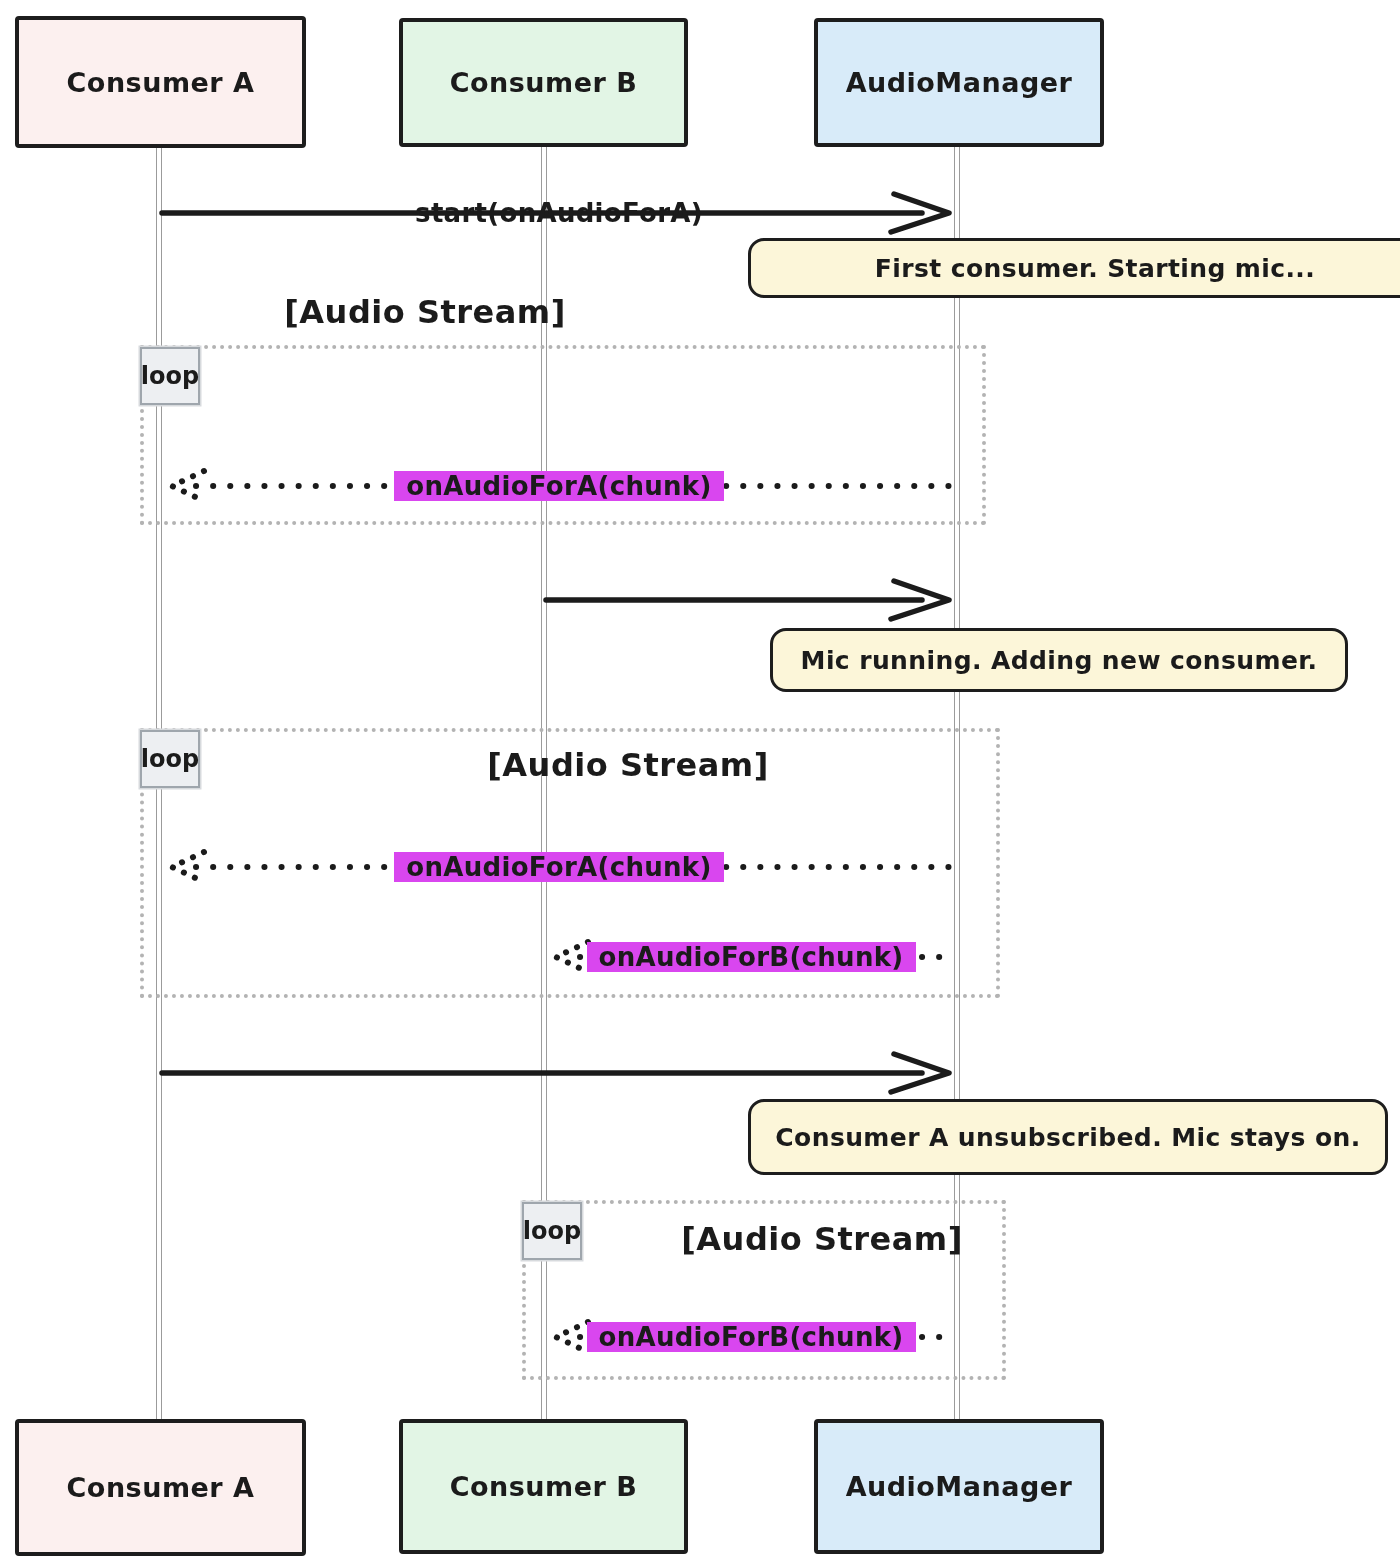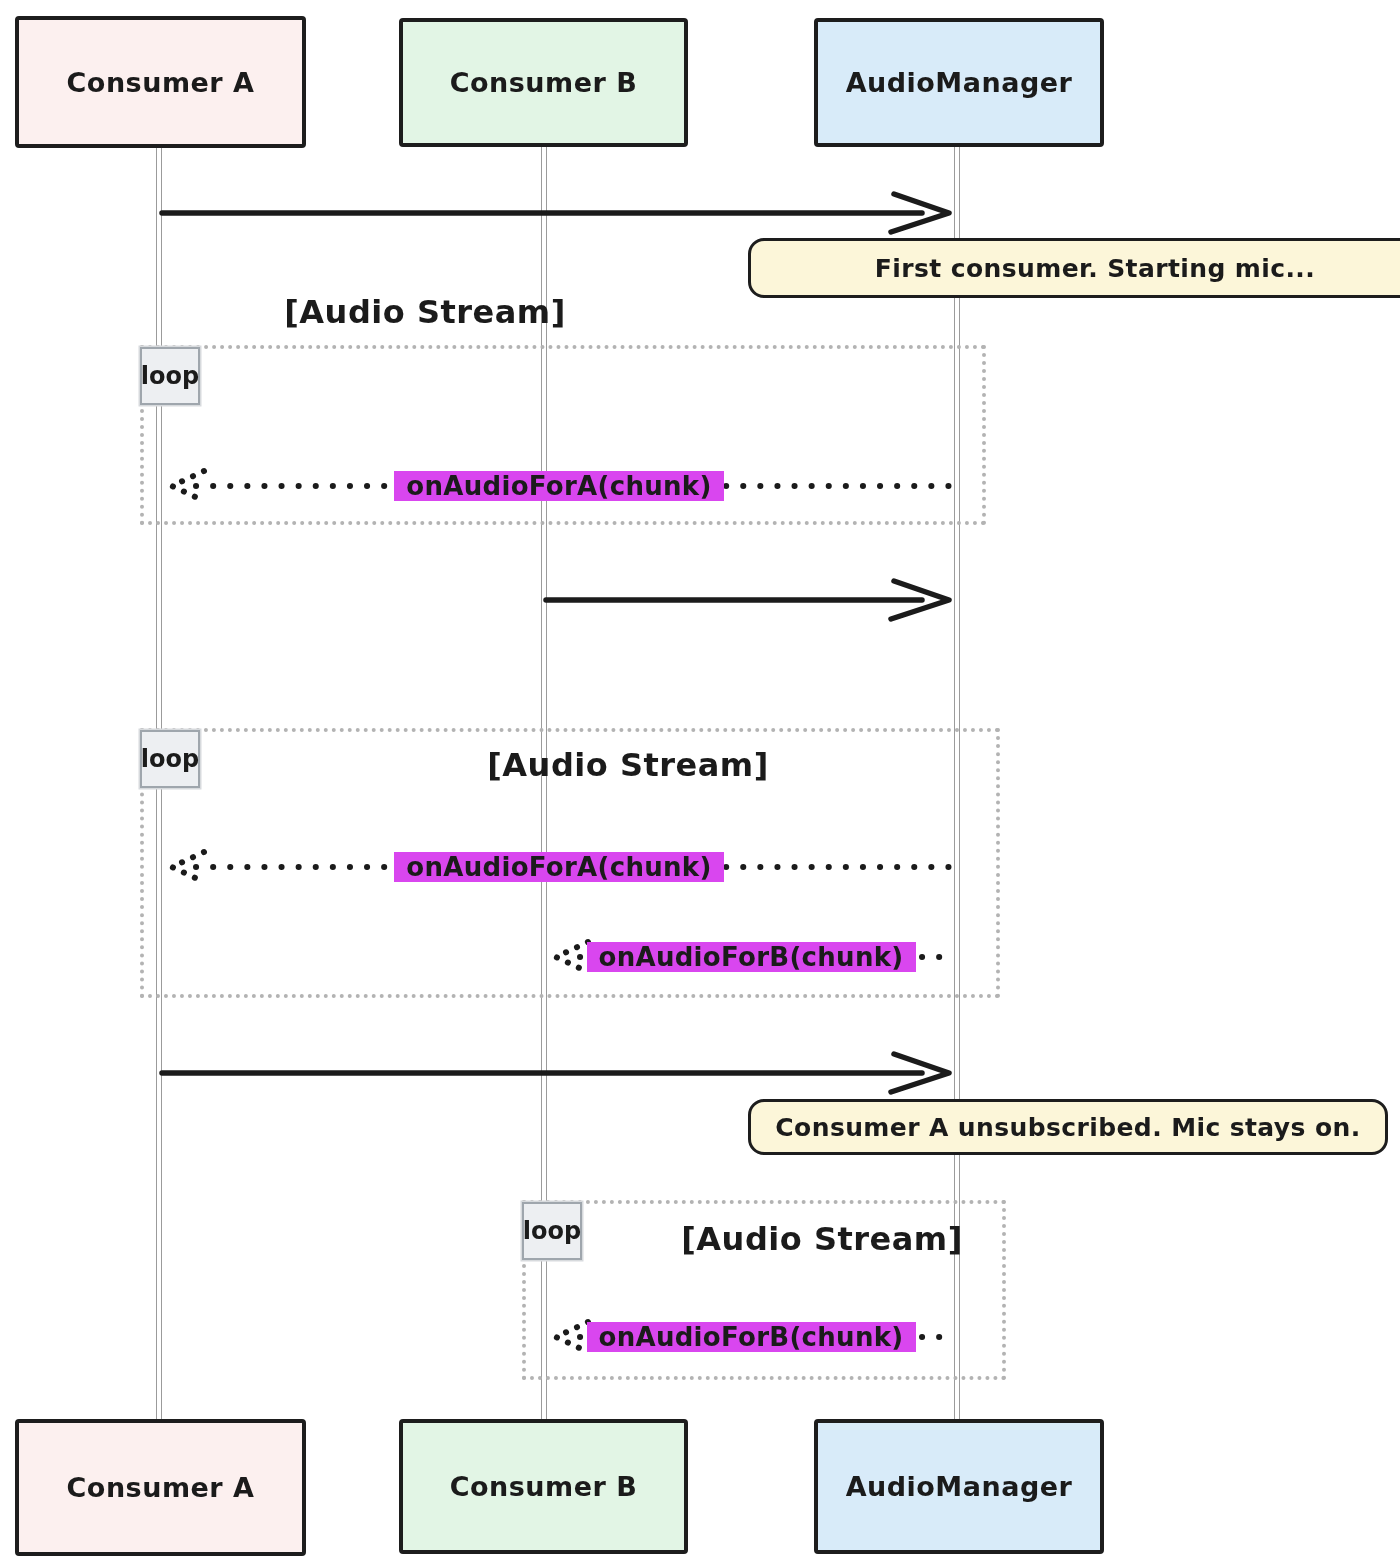--- a/index.html
+++ b/index.html
@@ -66,20 +66,23 @@
     <span>Consumer B</span>
   </div>
   <div class="participant p-blue" style="left:814px;top:18px;width:290px;height:129px;">
     <span>AudioManager</span>
   </div>
 
   <svg class="arrow-svg" style="left:160px;top:190px;" width="798" height="46">
     <line class="stroke" x1="2" y1="23" x2="762" y2="23" stroke-width="5.5"></line>
     <polyline class="stroke" points="734,4 789,23 731,42" stroke-width="5.5"></polyline>
   </svg>
+  <div class="msg-label" style="left:160px;top:196px;width:798px;">
+    <span>start(onAudioForA)</span>
+  </div>
 
   <div class="note" style="left:748px;top:238px;width:694px;height:60px;">
     <span>First consumer. Starting mic...</span>
   </div>
 
   <div class="loop-cond" style="left:265px;top:293px;width:320px;">
     <span>[Audio Stream]</span>
   </div>
   <div class="loop-frame" style="left:140px;top:345px;width:846px;height:180px;"></div>
   <div class="loop-label" style="left:140px;top:347px;">
@@ -92,20 +95,23 @@
   </svg>
   <div class="msg-label" style="left:160px;top:469px;width:798px;">
     <span class="bg">onAudioForA(chunk)</span>
   </div>
 
   <svg class="arrow-svg" style="left:544px;top:577px;" width="414" height="46">
     <line class="stroke" x1="2" y1="23" x2="378" y2="23" stroke-width="5.5"></line>
     <polyline class="stroke" points="350,4 405,23 347,42" stroke-width="5.5"></polyline>
   </svg>
 
+  <div class="note" style="left:770px;top:628px;width:578px;height:64px;">
+    <span>Mic running. Adding new consumer.</span>
+  </div>
 
   <div class="loop-frame" style="left:140px;top:728px;width:860px;height:270px;"></div>
   <div class="loop-label" style="left:140px;top:730px;">
     <span>loop</span>
   </div>
   <div class="loop-cond" style="left:448px;top:746px;width:360px;">
     <span>[Audio Stream]</span>
   </div>
 
   <svg class="arrow-svg" style="left:160px;top:845px;" width="798" height="44">
@@ -122,21 +128,21 @@
   </svg>
   <div class="msg-label" style="left:544px;top:940px;width:414px;">
     <span class="bg">onAudioForB(chunk)</span>
   </div>
 
   <svg class="arrow-svg" style="left:160px;top:1050px;" width="798" height="46">
     <line class="stroke" x1="2" y1="23" x2="762" y2="23" stroke-width="5.5"></line>
     <polyline class="stroke" points="734,4 789,23 731,42" stroke-width="5.5"></polyline>
   </svg>
 
-  <div class="note" style="left:748px;top:1099px;width:640px;height:56px;">
+  <div class="note" style="left:748px;top:1099px;width:640px;height:76px;">
     <span>Consumer A unsubscribed. Mic stays on.</span>
   </div>
 
   <div class="loop-frame" style="left:522px;top:1200px;width:484px;height:180px;"></div>
   <div class="loop-label" style="left:522px;top:1202px;">
     <span>loop</span>
   </div>
   <div class="loop-cond" style="left:642px;top:1220px;width:360px;">
     <span>[Audio Stream]</span>
   </div>

